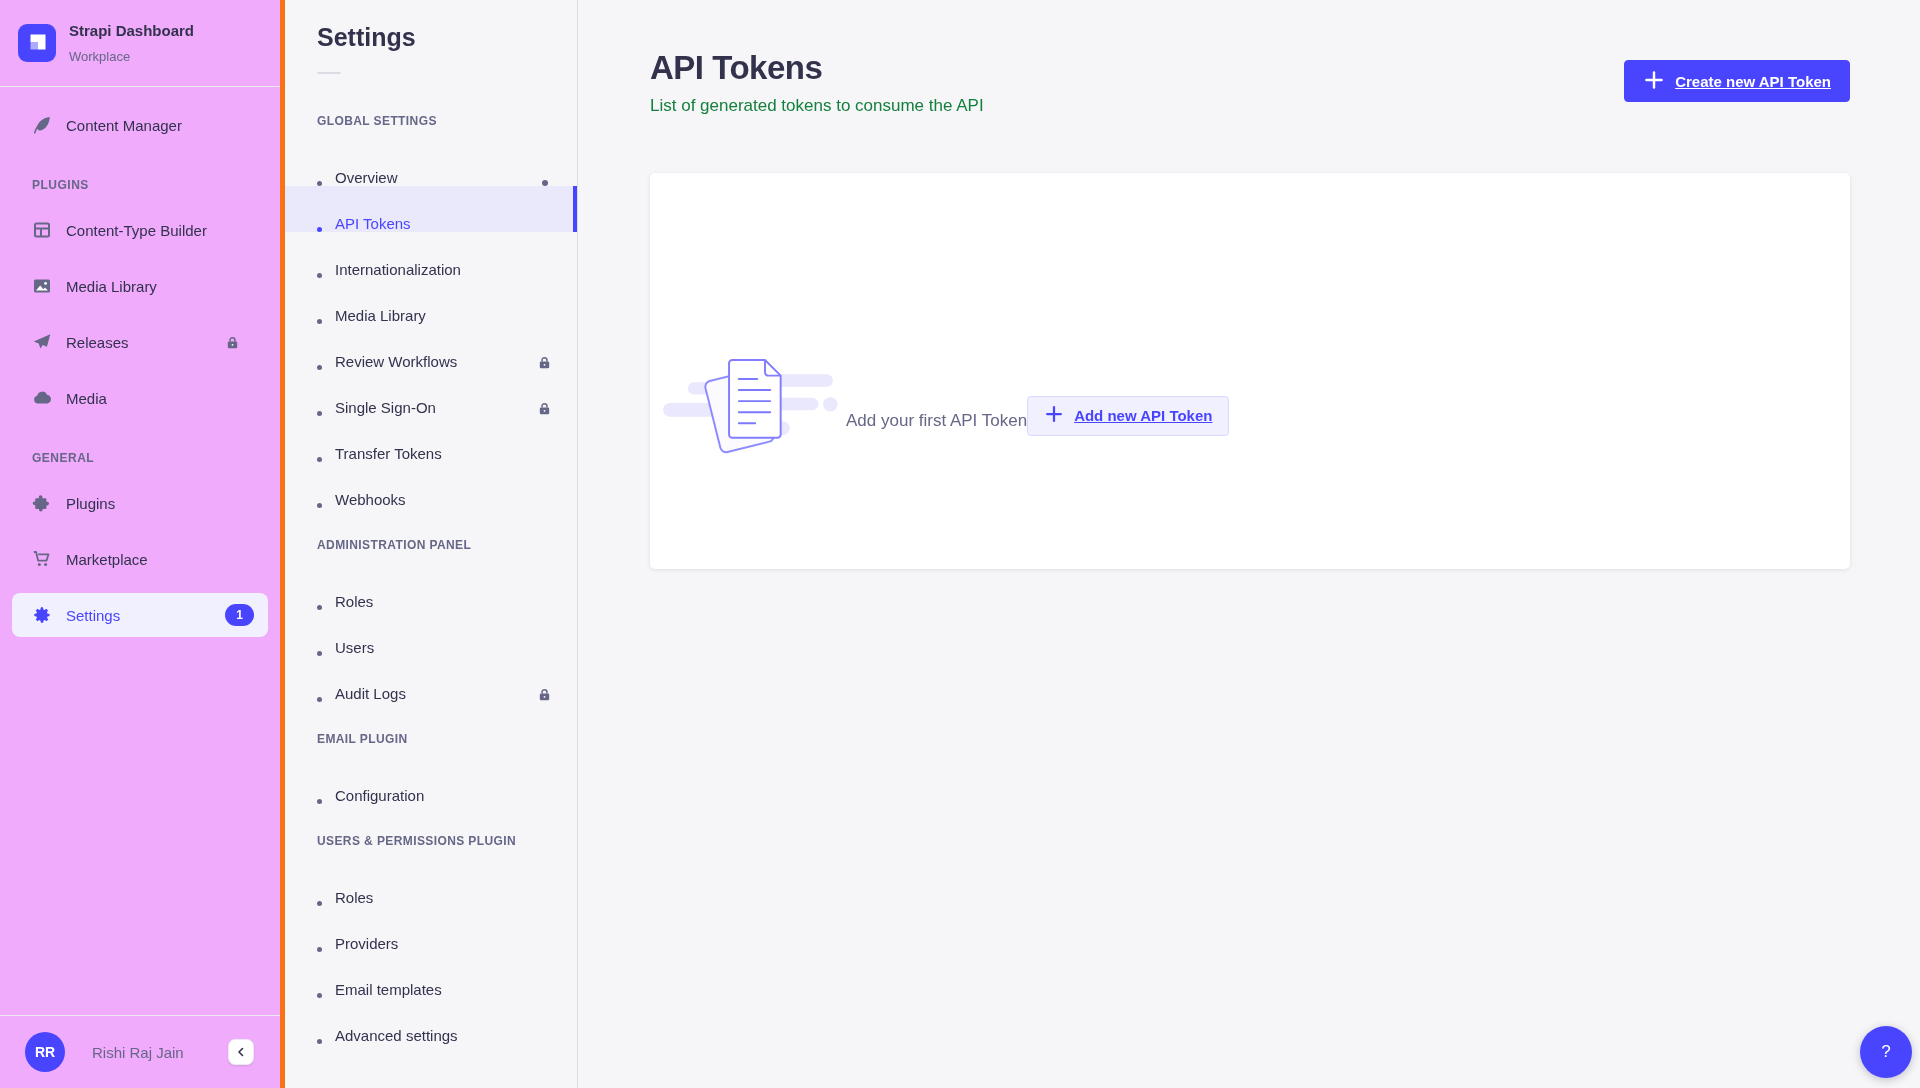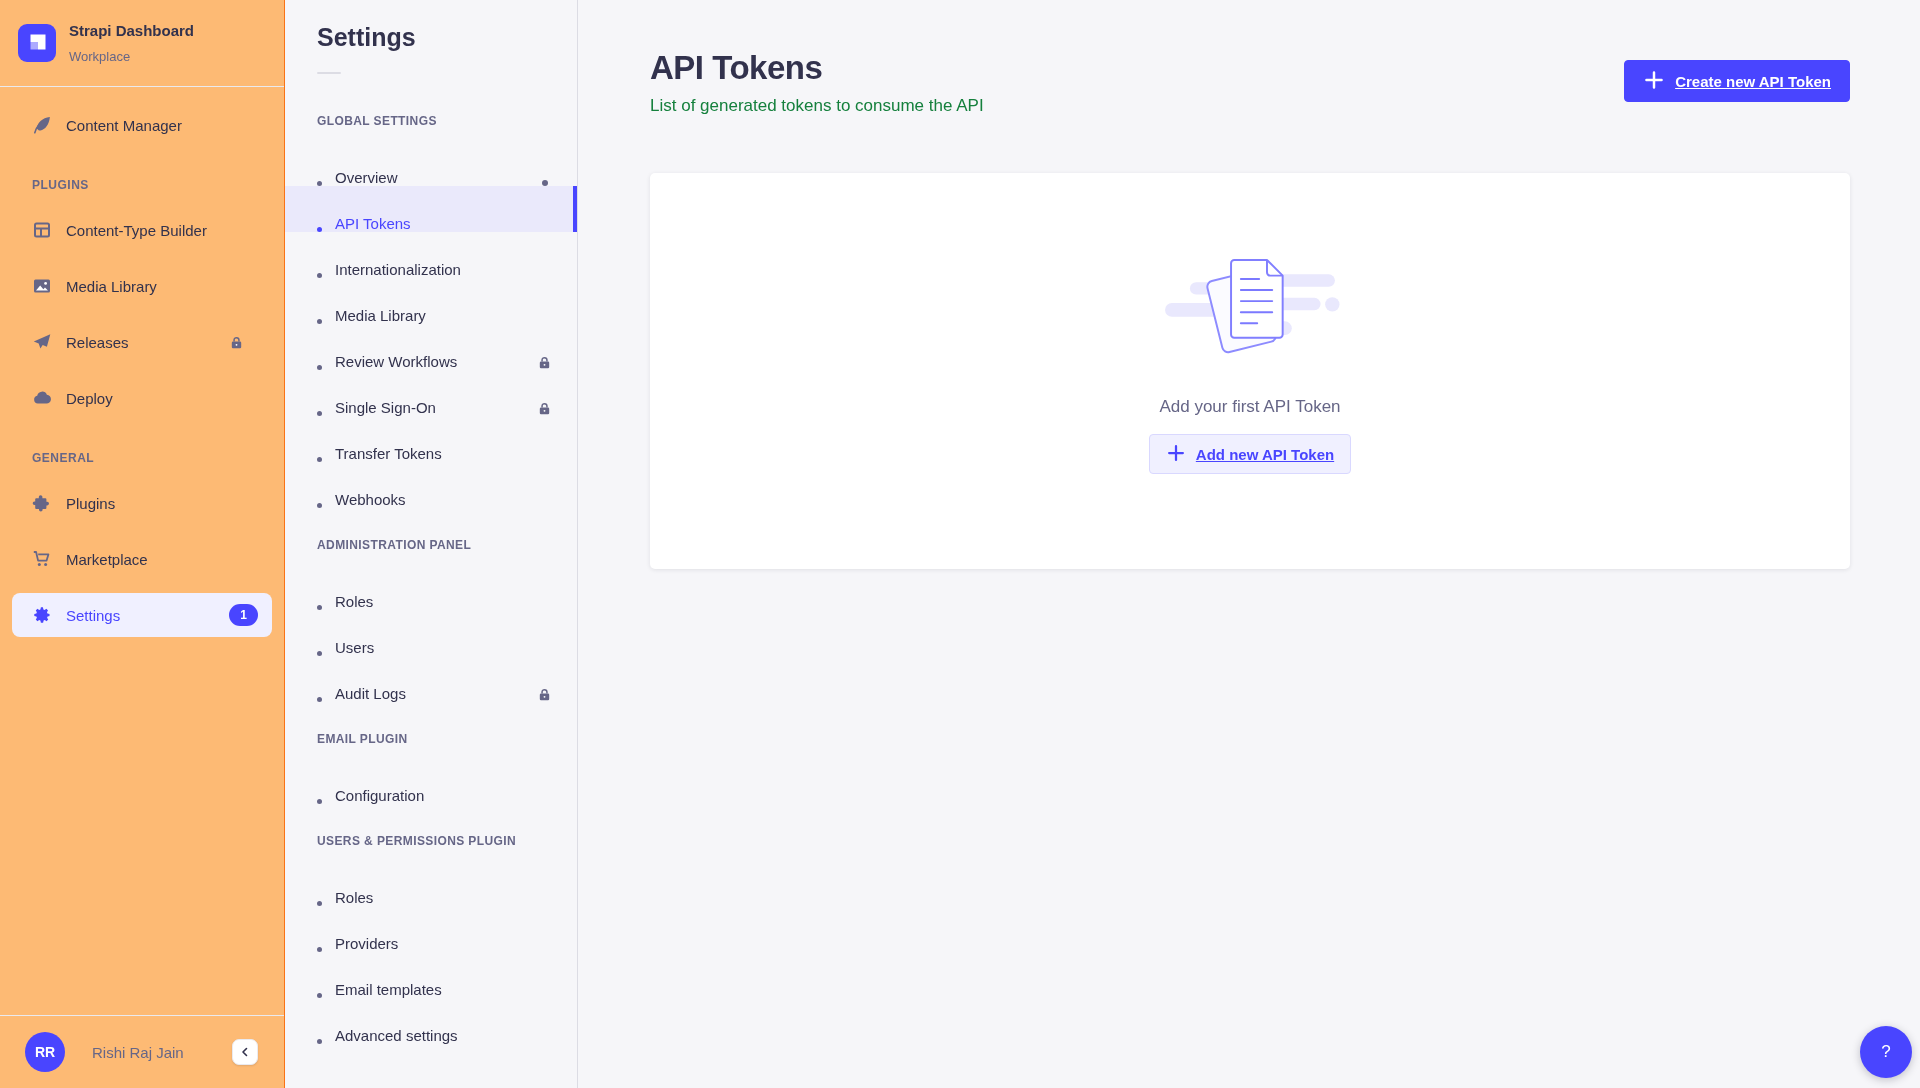--- a/index.html
+++ b/index.html
@@ -7,22 +7,22 @@
   body {
     width:1920px; height:1088px;
     font-family:"Liberation Sans", sans-serif;
     background:#f6f6f9; overflow:hidden;
     color:#32324d;
   }
   .app { display:flex; width:1920px; height:1088px; }
 
   
   .sidebar {
-    width:285px; flex:none; background:#fdba74;
-    border-right:1px solid #f97316;
+    width:285px; flex:none; background:#f0abfc;
+    border-right:5px solid #f97316;
     display:flex; flex-direction:column;
   }
   .logo-row {
     height:87px; flex:none; border-bottom:1px solid #eaeaef;
     display:flex; align-items:center; gap:13px; padding:0 16px 0 18px;
     cursor:pointer;
   }
   .logo-badge {
     width:38px; height:38px; border-radius:9px; background:#4945ff; flex:none;
   }
@@ -123,21 +123,21 @@
   .btn-secondary {
     margin-top:17px; height:40px; padding:0 16px;
     background:#f0f0ff; border:1px solid #d9d8ff; color:#4945ff;
   }
   .btn-secondary svg { width:20px; height:20px; color:#4945ff; }
 
   .empty-card {
     margin-top:57px; height:396px;
     background:#fff; border-radius:5px;
     box-shadow:0 1px 4px rgba(33,33,52,.1);
-    display:flex; flex-direction:column; align-items:center;
+    display:flex; flex-direction:row; align-items:center;
     padding-top:72px;
   }
   .illustration { width:196px; height:124px; }
   .empty-msg { margin:28px 0 0; font-size:17px; color:#666687; }
 
   .help-fab {
     position:fixed; right:8px; bottom:10px;
     width:52px; height:52px; border-radius:50%;
     background:#4945ff; color:#fff; font-size:17px; font-family:inherit;
     border:none; box-shadow:0 2px 8px rgba(33,33,52,.25); cursor:pointer;
@@ -206,21 +206,21 @@
               <circle cx="8" cy="10.5" r="1" fill="#fff"></circle>
             </svg>
           </span>
         </div>
         <div class="nav-item">
           <span class="nav-icon">
             <svg viewBox="0 0 20 20">
               <path d="M5.8 15.5a3.9 3.9 0 0 1-.6-7.7 5.1 5.1 0 0 1 9.7-1.1 3.6 3.6 0 0 1-.7 8.8H5.8z" fill="currentColor"></path>
             </svg>
           </span>
-          <span class="nav-label">Deploy</span>
+          <span class="nav-label">Media</span>
         </div>
         <div class="nav-section-label">GENERAL</div>
         <div class="nav-item">
           <span class="nav-icon">
             <svg viewBox="0 0 20 20">
               <path d="M8.6 2.2c1 0 1.8.8 1.8 1.8v1.2h3a1 1 0 0 1 1 1v2.6h.8a1.8 1.8 0 1 1 0 3.6h-.8V15a1 1 0 0 1-1 1h-2.8v.8a1.8 1.8 0 1 1-3.6 0V16H4.2a1 1 0 0 1-1-1v-3h-.7a1.8 1.8 0 1 1 0-3.6h.7V6.2a1 1 0 0 1 1-1h2.6V4a1.8 1.8 0 0 1 1.8-1.8z" fill="currentColor"></path>
             </svg>
           </span>
           <span class="nav-label">Plugins</span>
         </div>

